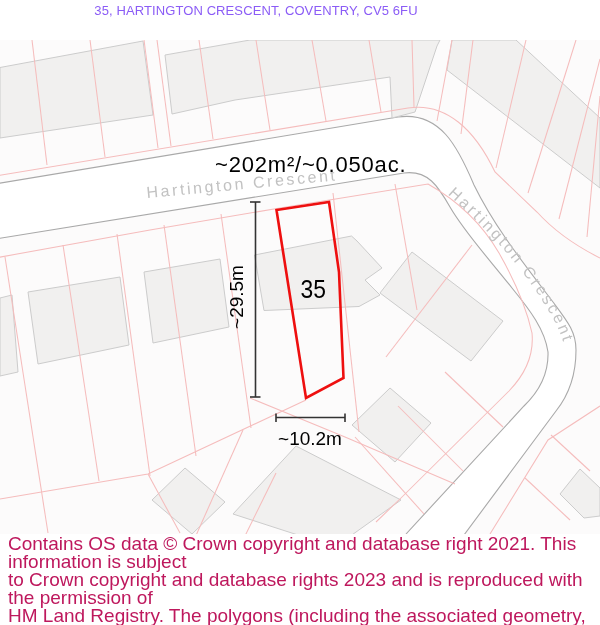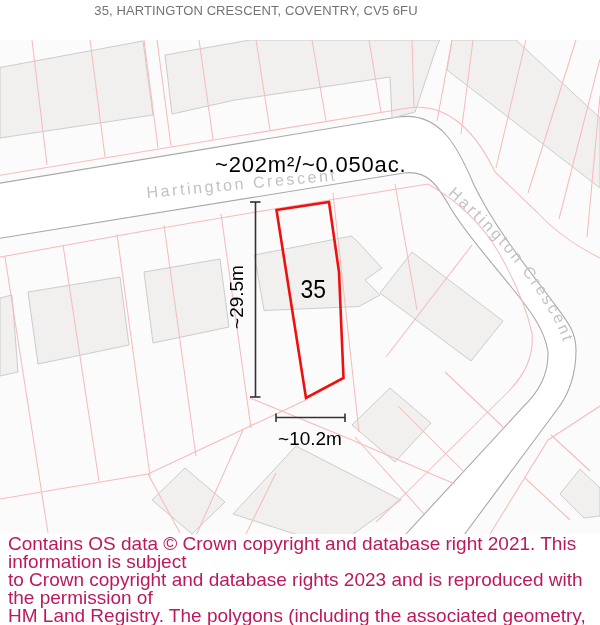--- a/index.html
+++ b/index.html
@@ -1,17 +1,17 @@
 <!DOCTYPE html>
 <html><head>
 <meta charset="utf-8">
 <style>
   html,body{margin:0;padding:0;background:#ffffff;width:600px;height:625px;overflow:hidden;}
   body{font-family:"Liberation Sans",sans-serif;}
-  #title{position:absolute;top:2.5px;left:0;width:512px;text-align:center;color:#737373;}
+  #title{position:absolute;top:2.5px;left:0;width:512px;text-align:center;color:#8b5cf6;}
   #t1{font-size:13px;line-height:16px;letter-spacing:0.1px;}
   #t2{font-size:13px;line-height:17px;letter-spacing:0.85px;}
   #map{position:absolute;top:40px;left:0;}
   #footer{position:absolute;top:534.5px;left:8px;width:596px;font-size:19px;line-height:18px;color:#be185d;}
 </style>
 </head>
 <body>
 
 <div id="title">
   <div id="t1">35, HARTINGTON CRESCENT, COVENTRY, CV5 6FU</div>

